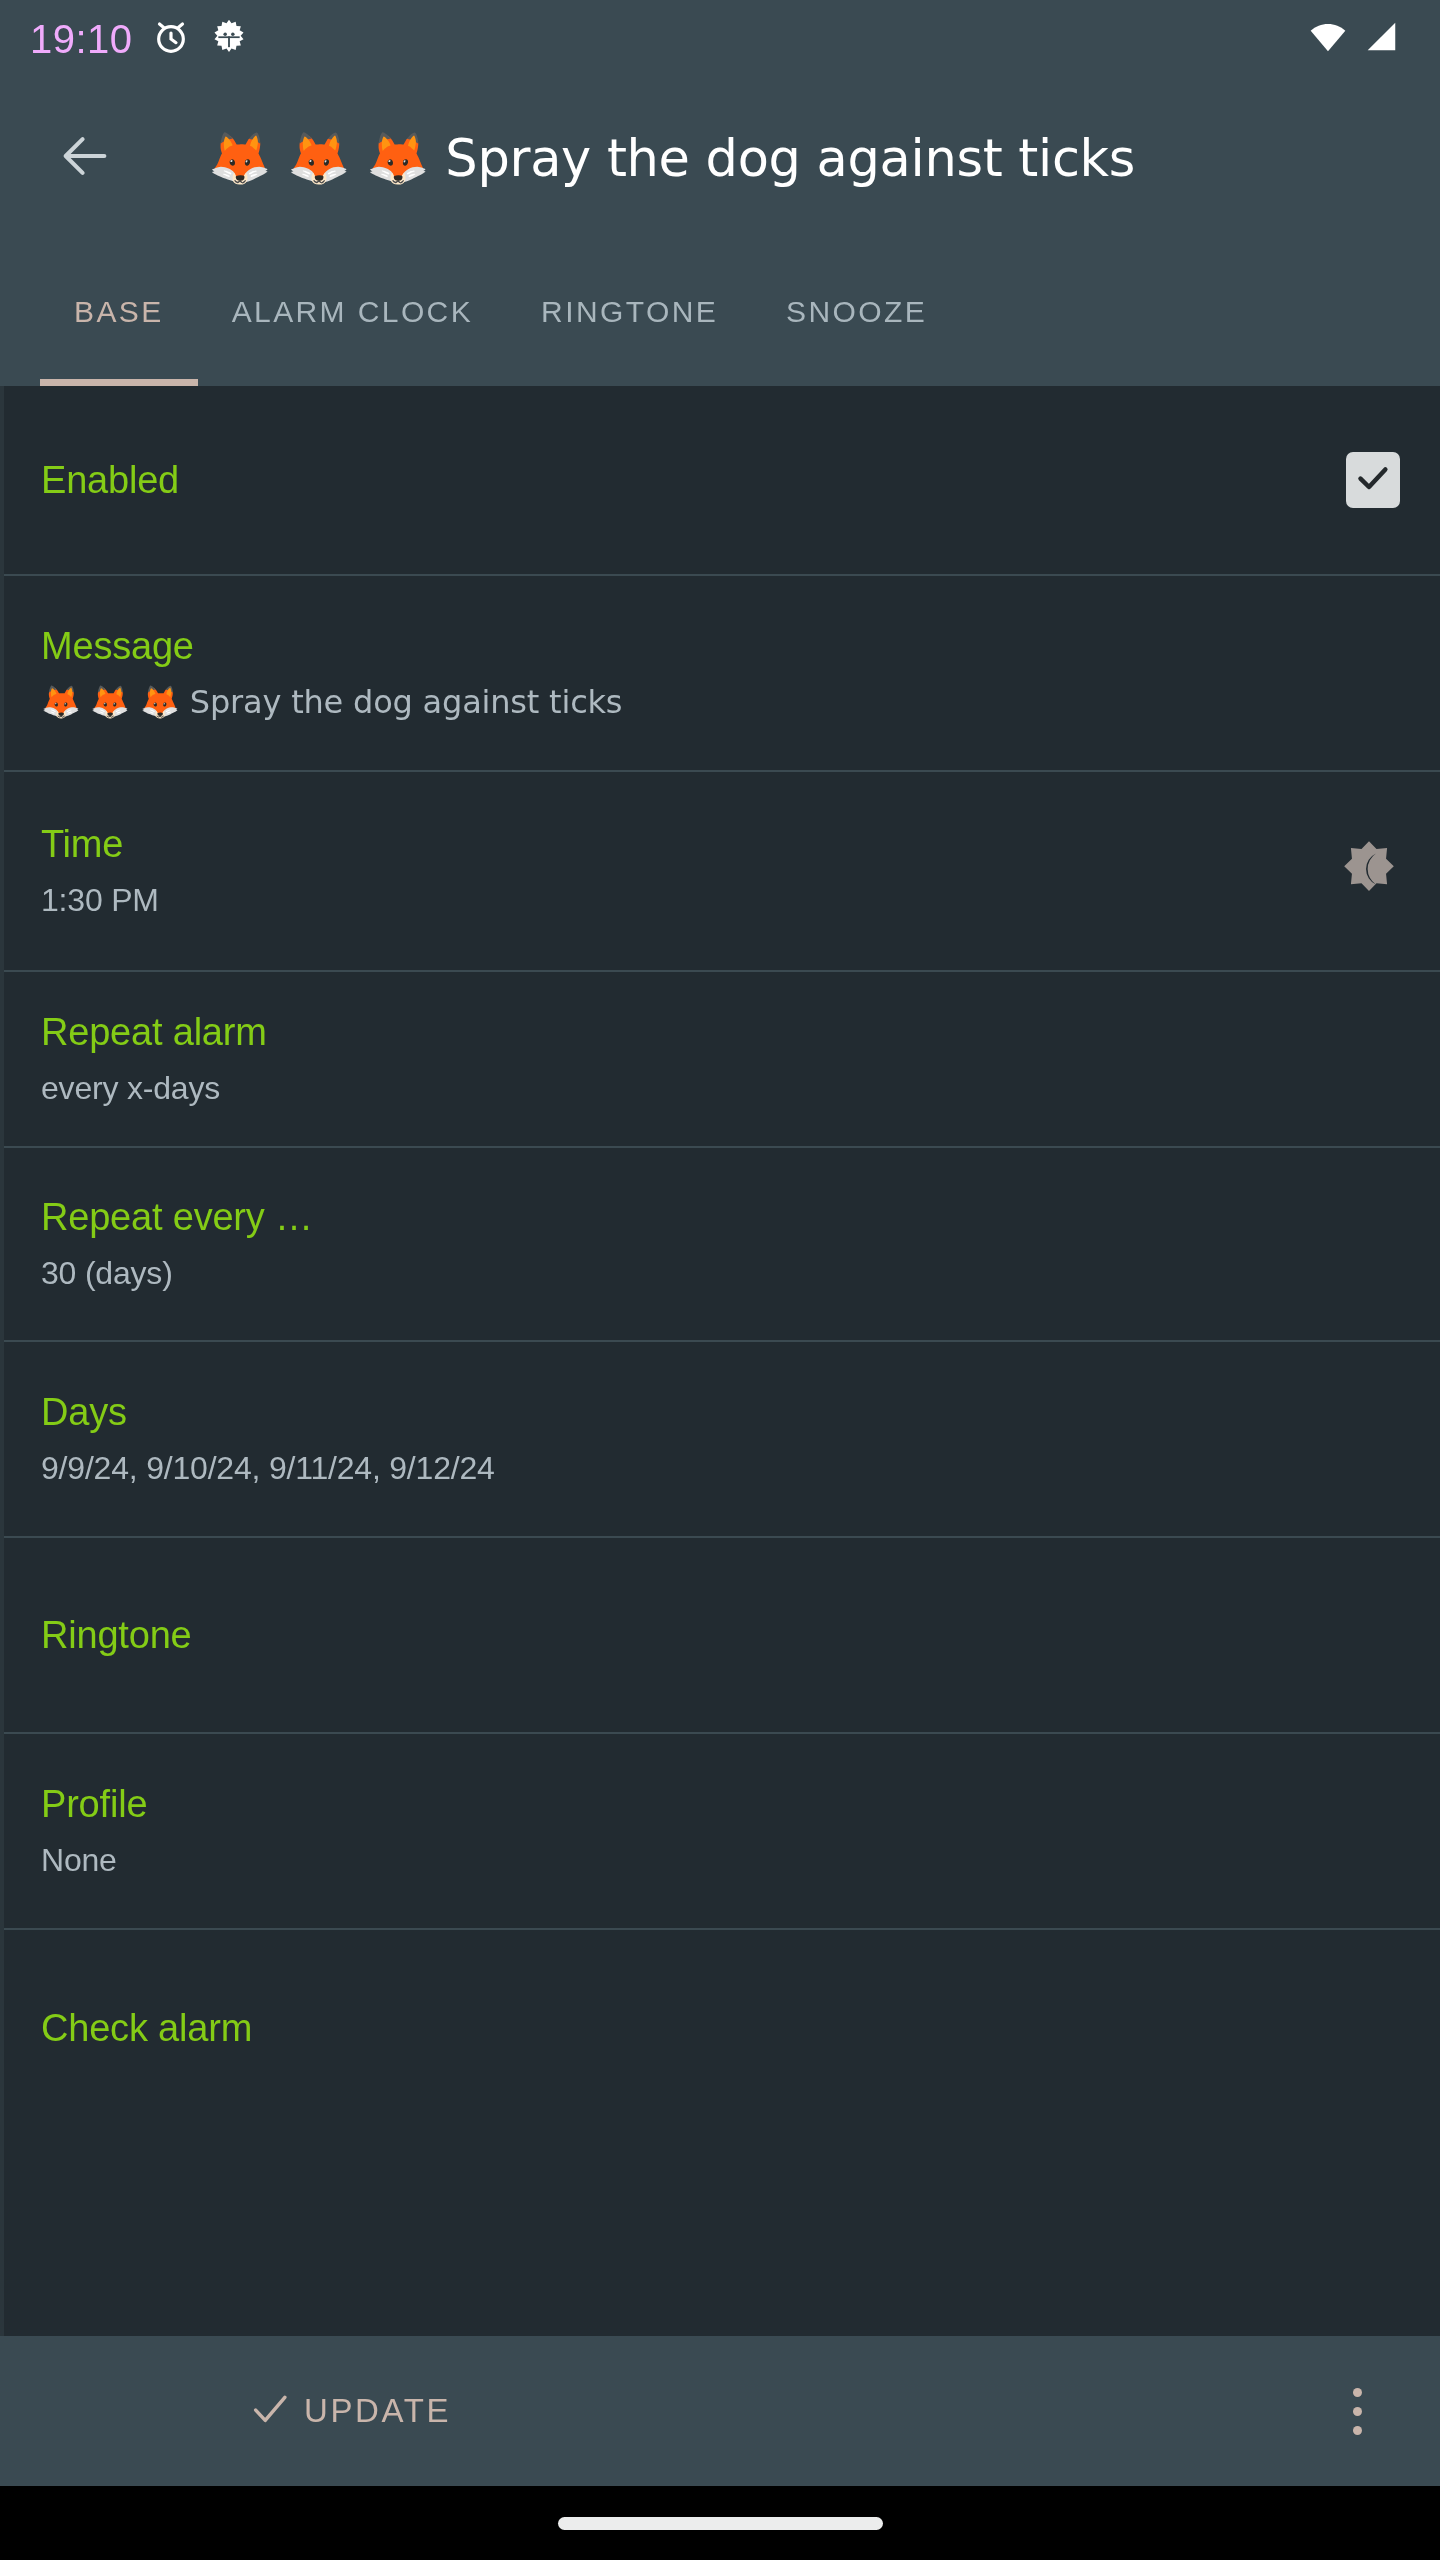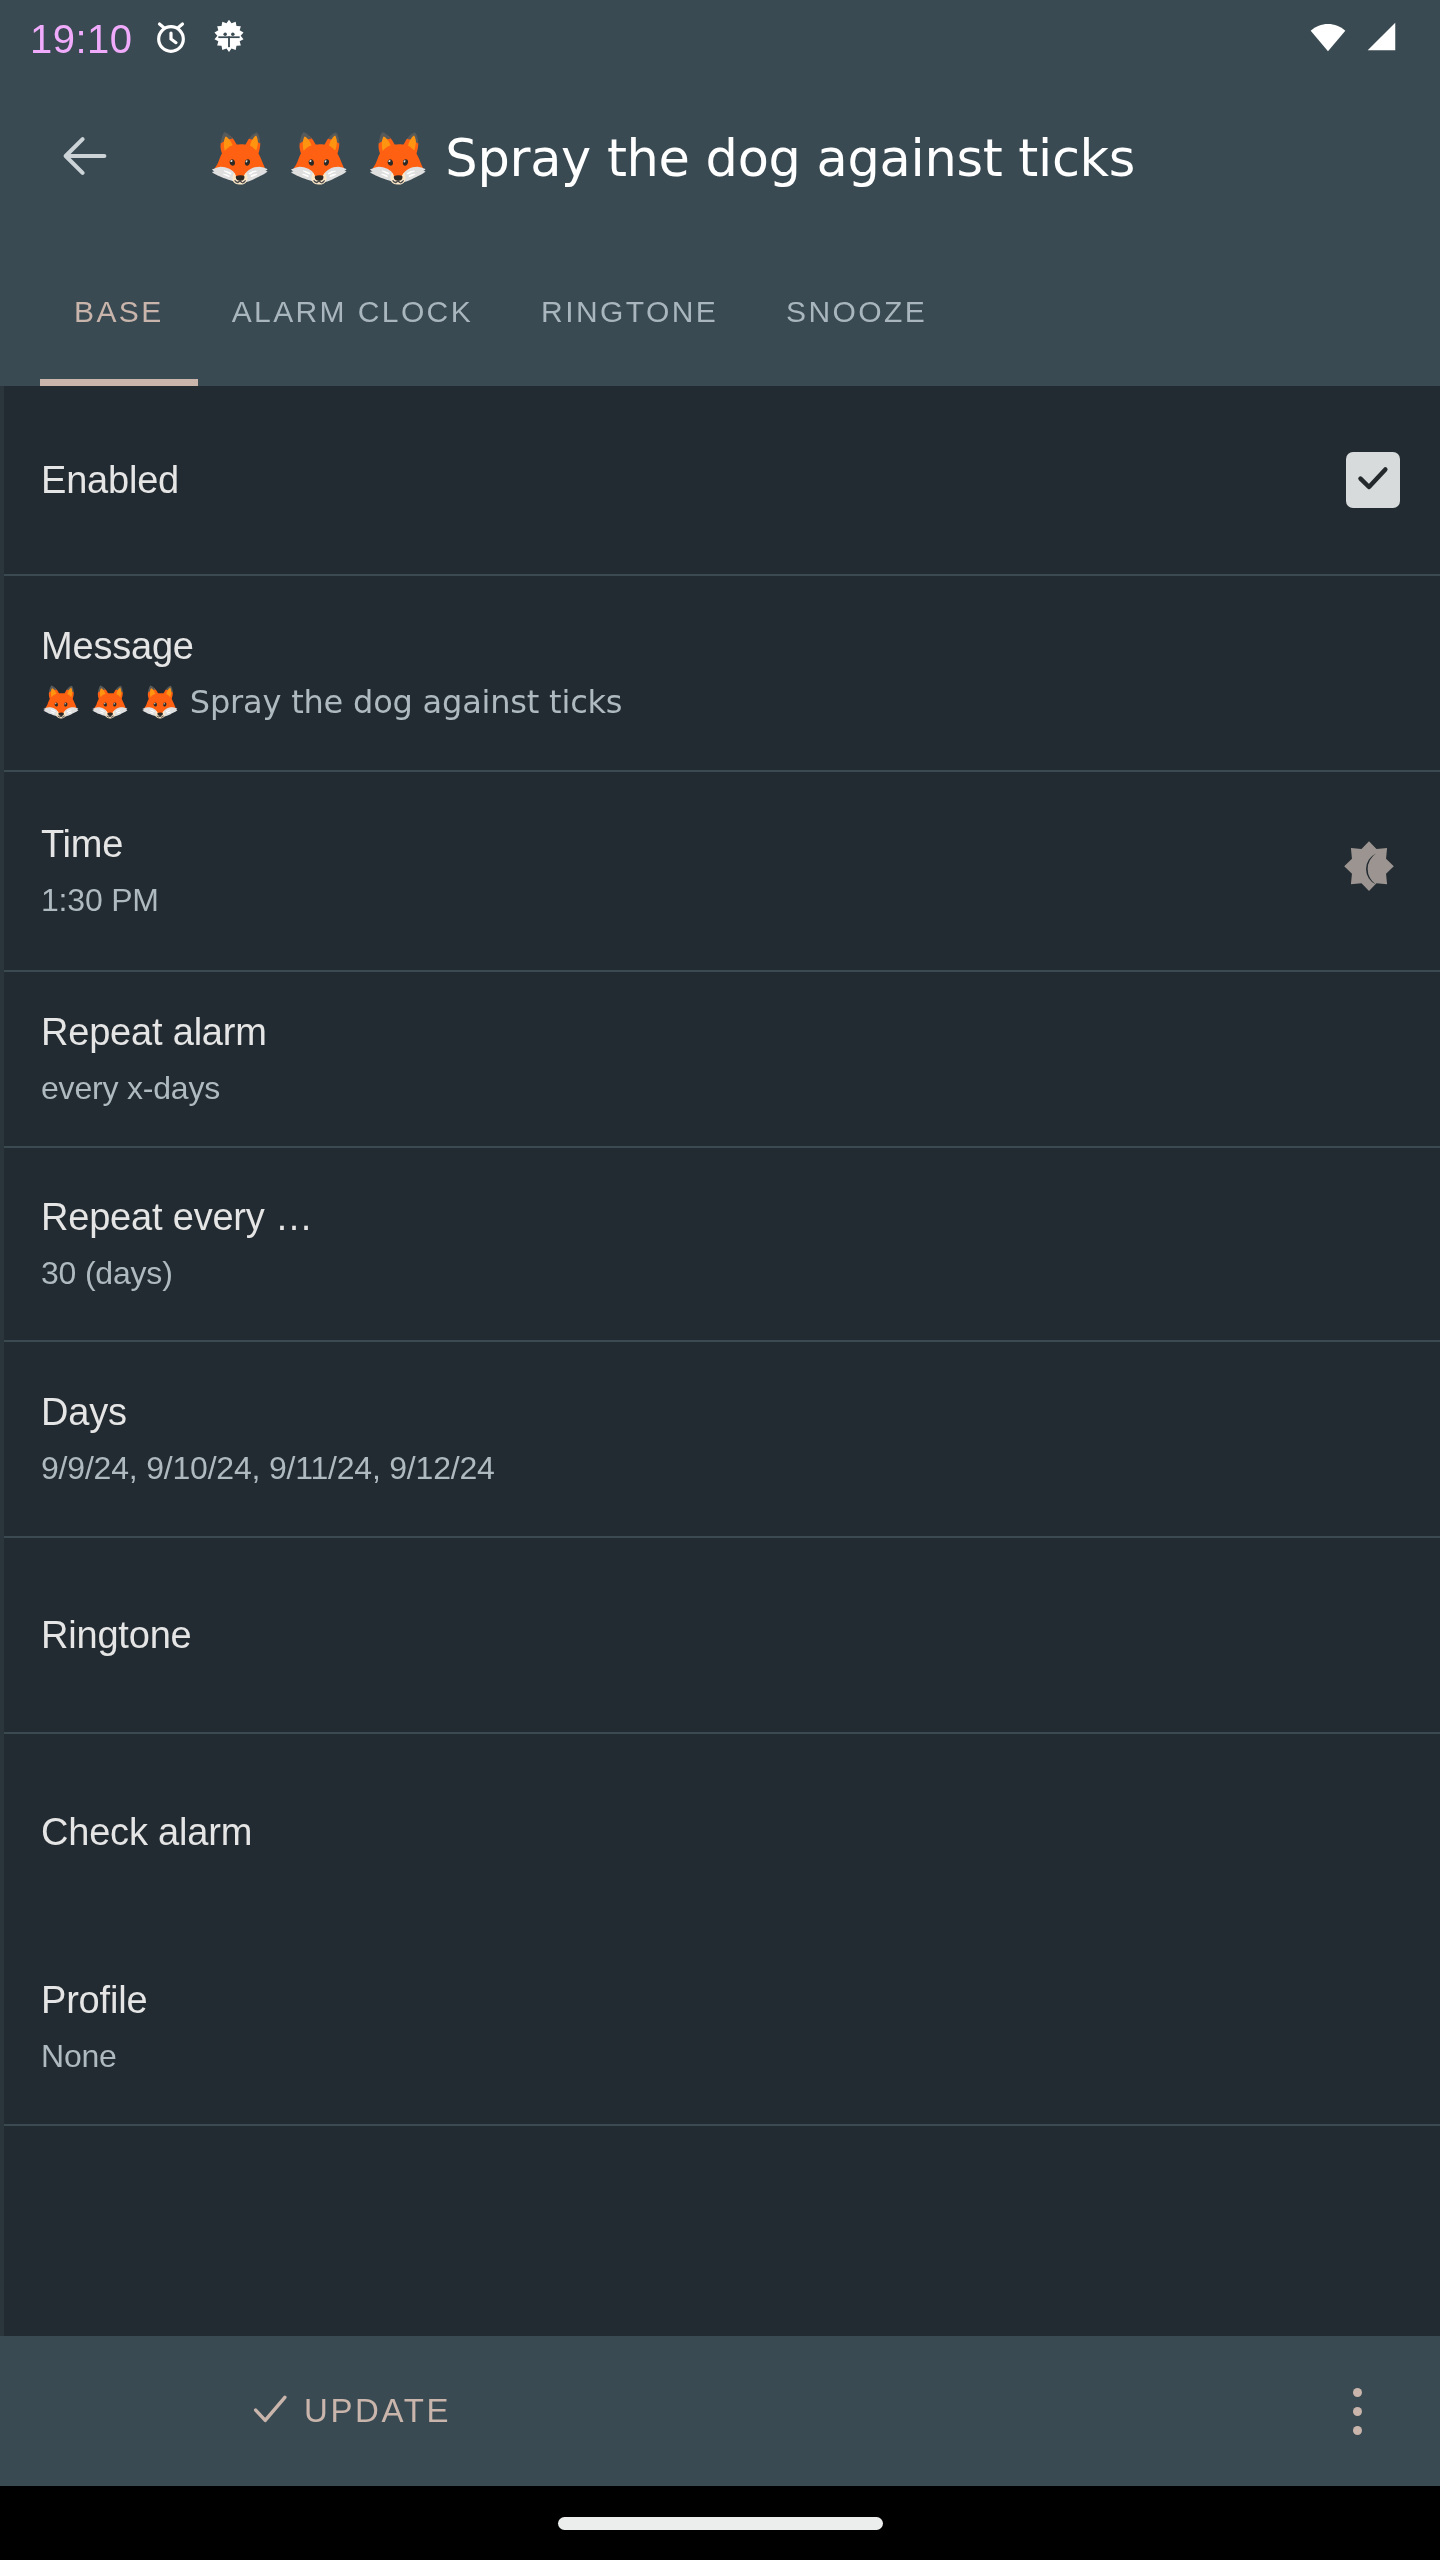--- a/index.html
+++ b/index.html
@@ -115,21 +115,21 @@
     position: relative;
     display: flex;
     align-items: center;
     justify-content: space-between;
     padding: 0 40px 0 37px;
     border-bottom: 2px solid #3b4a51;
     cursor: pointer;
   }
   .row-text { display: flex; flex-direction: column; justify-content: center; }
   .row-title {
-    color: #e5e5e5;
+    color: #84cc16;
     font-size: 38px;
     font-weight: 400;
     line-height: 1.18;
     letter-spacing: -0.2px;
   }
   .row-sub {
     color: #aeb9c0;
     font-size: 32px;
     font-weight: 400;
     margin-top: 14px;
@@ -336,30 +336,30 @@
         <span class="row-sub">9/9/24, 9/10/24, 9/11/24, 9/12/24</span>
       </div>
     </div>
 
     <div class="row r-ringtone">
       <div class="row-text">
         <span class="row-title">Ringtone</span>
       </div>
     </div>
 
-    <div class="row r-check">
-      <div class="row-text">
-        <span class="row-title">Check alarm</span>
-      </div>
-    </div>
-
     <div class="row r-profile">
       <div class="row-text">
         <span class="row-title">Profile</span>
         <span class="row-sub">None</span>
+      </div>
+    </div>
+
+    <div class="row r-check">
+      <div class="row-text">
+        <span class="row-title">Check alarm</span>
       </div>
     </div>
 
   </div>
 
   <div class="bottom-bar">
     <div class="update-btn">
       <span>
         <svg width="44" height="44" viewBox="0 0 24 24" fill="none" stroke="#c9b5ab" stroke-width="1.9" stroke-linecap="round" stroke-linejoin="round">
           <path d="M4.2 12.6 L9.4 18.2 L20.1 5.6"></path>

